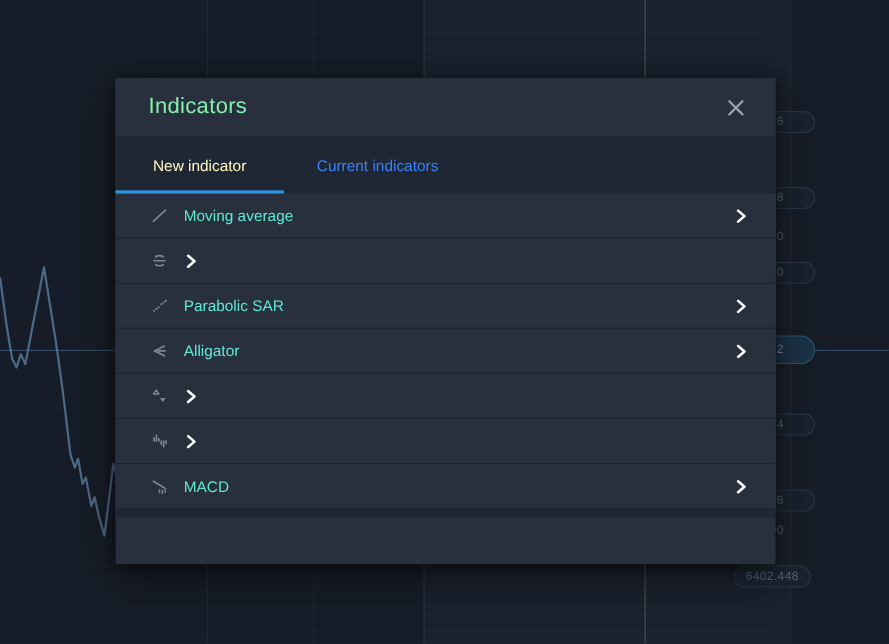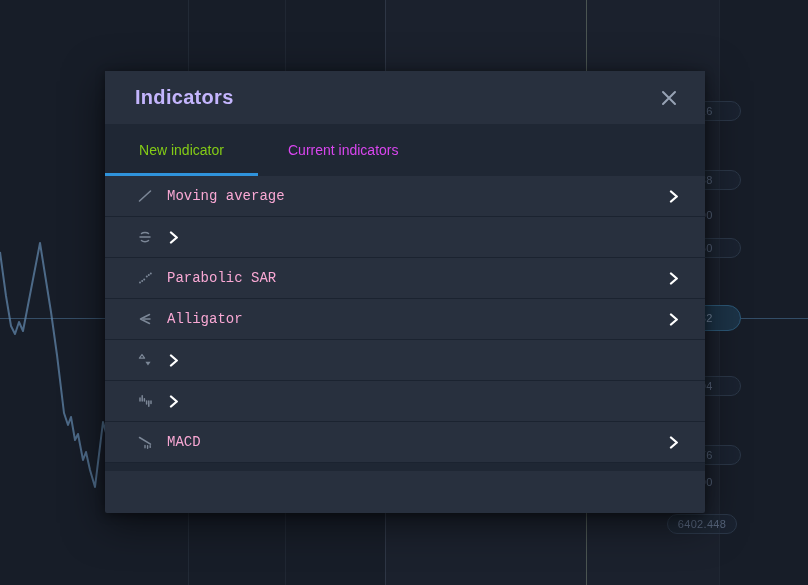--- a/index.html
+++ b/index.html
@@ -29,39 +29,39 @@
     background:rgba(32,42,58,0.45); }
   .axis-label.active { height:26px; border-radius:13px; background:#1c3347;
     border:1px solid #2c5877; color:#7689a0; }
 
   
   .modal { position:absolute; left:105px; top:71px; width:600px; height:442px;
     background:#28303e; border-radius:2px; z-index:5;
     box-shadow:0 10px 40px rgba(0,0,0,0.55), 0 2px 10px rgba(0,0,0,0.4); }
   .modal-header { height:53px; display:flex; align-items:center;
     padding:0 25px 0 30px; background:#28303e; position:relative; }
-  .modal-title { color:#c4b5fd; font-size:20px; font-weight:700; letter-spacing:0.3px; }
+  .modal-title { color:#86efac; font-size:20px; font-weight:400; letter-spacing:0.3px; }
   .close-btn { position:absolute; right:25px; top:16px; width:22px; height:22px;
     cursor:pointer; display:flex; align-items:center; justify-content:center; }
 
   .tabs { height:52px; background:#1f2734; display:flex; position:relative; }
   .tab { height:100%; display:flex; align-items:center; justify-content:center;
     font-size:14px; cursor:pointer; position:relative; }
-  .tab.active { width:153px; color:#84cc16; }
-  .tab.inactive { padding:0 30px; color:#d946ef; }
+  .tab.active { width:153px; color:#fef9c3; }
+  .tab.inactive { padding:0 30px; color:#3b82f6; }
   .tab.active::after { content:""; position:absolute; left:0; bottom:0;
     width:100%; height:3px; background:#2f93dc; }
 
   .indicator-list { background:#28303e; }
   .indicator-row { height:41px; display:flex; align-items:center;
     padding:0 24px 0 32px; border-bottom:1px solid #1b2330; cursor:pointer;
     background:#28303e; }
   .row-icon { width:16px; height:16px; margin-right:14px; flex:0 0 auto;
     display:flex; align-items:center; justify-content:center; }
-  .row-label { color:#f9a8d4; font-size:14px; flex:1;font-family:Liberation Mono, monospace; }
+  .row-label { color:#5eead4; font-size:14px; flex:1; }
   .row-chevron { width:14px; height:14px; display:flex; align-items:center;
     justify-content:center; }
   .modal-footer { height:8px; background:#1f2734; }
 </style>
 </head>
 <body>
 
 <div class="chart-bg">
   <div class="light-band"></div>
   <div class="vgrid g1"></div>

